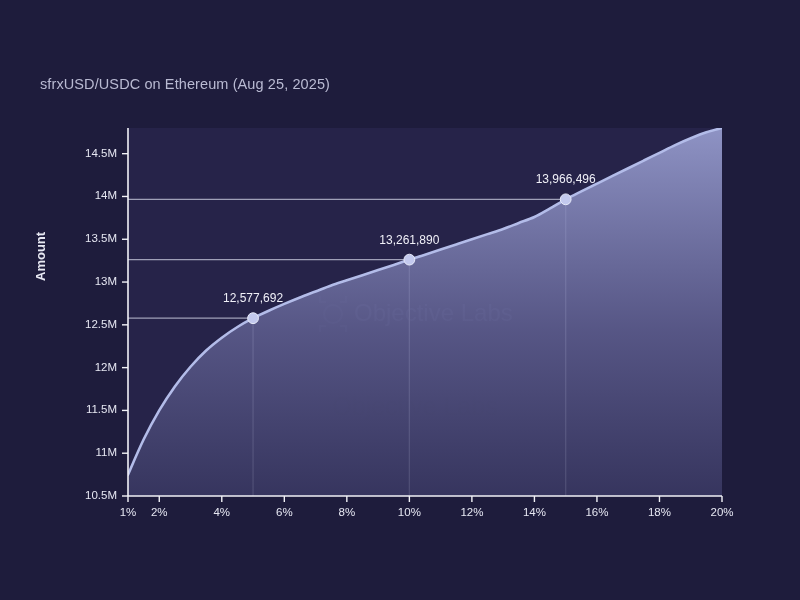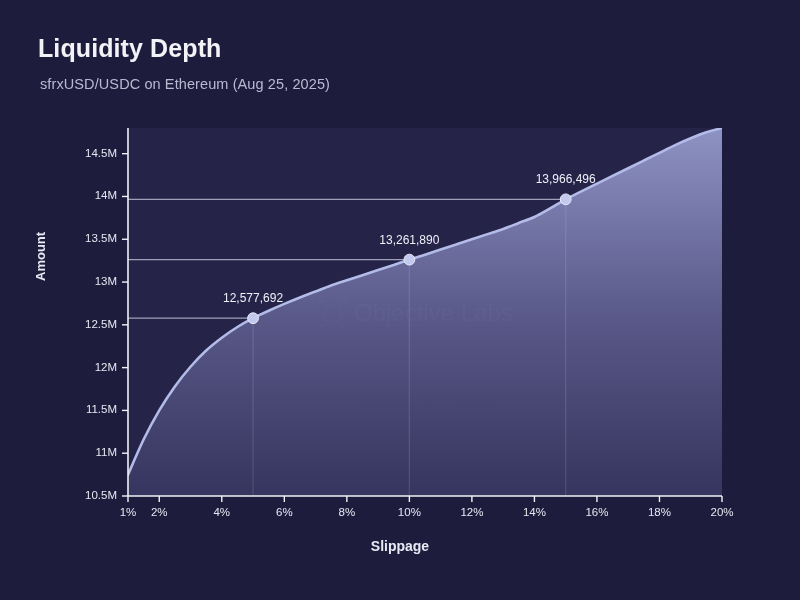--- a/index.html
+++ b/index.html
@@ -94,25 +94,23 @@
     font-family: "Liberation Sans", sans-serif;
     text-anchor: middle;
     dominant-baseline: middle;
   }
 </style>
 </head>
 <body>
 
 <div id="chart-root">
 
-  <div class="title">Liquidity Depth</div>
   <div class="subtitle">sfrxUSD/USDC on Ethereum (Aug 25, 2025)</div>
 
   <div class="axis-title-y">Amount</div>
-  <div class="axis-title-x">Slippage</div>
 
   <svg class="plot" width="800" height="600">
     <defs>
       <linearGradient id="areaGrad" x1="0" y1="0" x2="0" y2="1">
         <stop offset="0%" stop-color="#9499cb" stop-opacity="0.95"></stop>
         <stop offset="55%" stop-color="#5f5f90" stop-opacity="0.85"></stop>
         <stop offset="100%" stop-color="#3a3963" stop-opacity="0.82"></stop>
       </linearGradient>
       <clipPath id="plotClip">
         <rect x="128" y="128" width="594" height="368"></rect>

